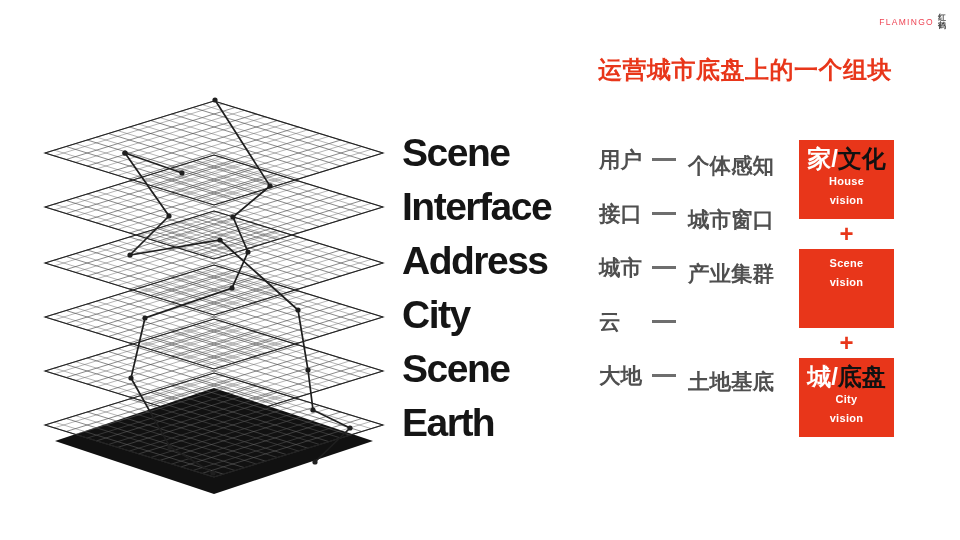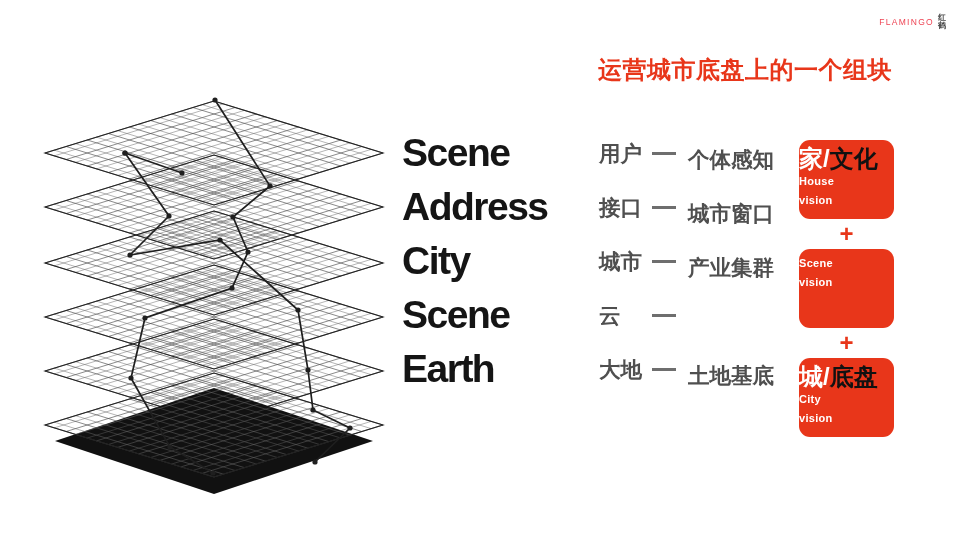--- a/index.html
+++ b/index.html
@@ -20,29 +20,29 @@
 
   
   .diagram{position:absolute;left:12px;top:70px;width:395px;height:445px;}
 
   
   .en-col{position:absolute;left:402px;top:126px;}
   .en-label{height:54px;display:flex;align-items:center;font-size:39px;font-weight:700;
             letter-spacing:-1.5px;color:#151515;white-space:nowrap;}
 
   
-  .cn-col{position:absolute;left:599px;top:126px;}
+  .cn-col{position:absolute;left:599px;top:132px;}
   .cn-row{height:54px;display:flex;align-items:center;font-size:21.5px;font-weight:700;color:#4f4f4f;}
   .cn-term{width:53px;white-space:nowrap;}
   .dash{width:24px;height:3px;background:#6e6e6e;margin-right:12px;flex:none;}
   .cn-desc{white-space:nowrap;margin-top:13px;}
 
   
   .boxes{position:absolute;left:799px;top:140px;width:95px;display:flex;flex-direction:column;}
-  .vbox{height:79px;background:#e8361a;color:#fff;padding-top:5px;box-sizing:border-box;border-radius:11px;}
+  .vbox{height:79px;background:#e8361a;color:#fff;text-align:center;padding-top:5px;box-sizing:border-box;}
   .vbox-cn{font-size:24px;font-weight:700;line-height:27px;white-space:nowrap;}
   .vbox-cn .blk{color:#111111;}
   .vbox-en{font-size:11px;font-weight:700;line-height:19px;letter-spacing:0.3px;}
   .plusrow{height:30px;display:flex;align-items:center;justify-content:center;
            font-size:24px;font-weight:700;color:#e8361a;line-height:30px;}
 </style>
 </head>
 <body>
 
 <div class="slide">
@@ -305,20 +305,21 @@
           <circle cx="303" cy="392" r="2.6" fill="#1f1f1f"></circle>
           <polyline points="113,83 170,103" fill="none" stroke="#1f1f1f" stroke-width="1.7"></polyline>
           <circle cx="113" cy="83" r="2.6" fill="#1f1f1f"></circle>
           <circle cx="170" cy="103" r="2.6" fill="#1f1f1f"></circle>
         </g>
       </svg>
   </div>
 
   <div class="en-col" id="en-col">
       <div class="en-label">Scene</div>
+      <div class="en-label">Interface</div>
       <div class="en-label">Address</div>
       <div class="en-label">City</div>
       <div class="en-label">Scene</div>
       <div class="en-label">Earth</div>
     </div>
 
   <div class="cn-col" id="cn-col">
       <div class="cn-row">
         <span class="cn-term">用户</span>
         <span class="dash"></span>

